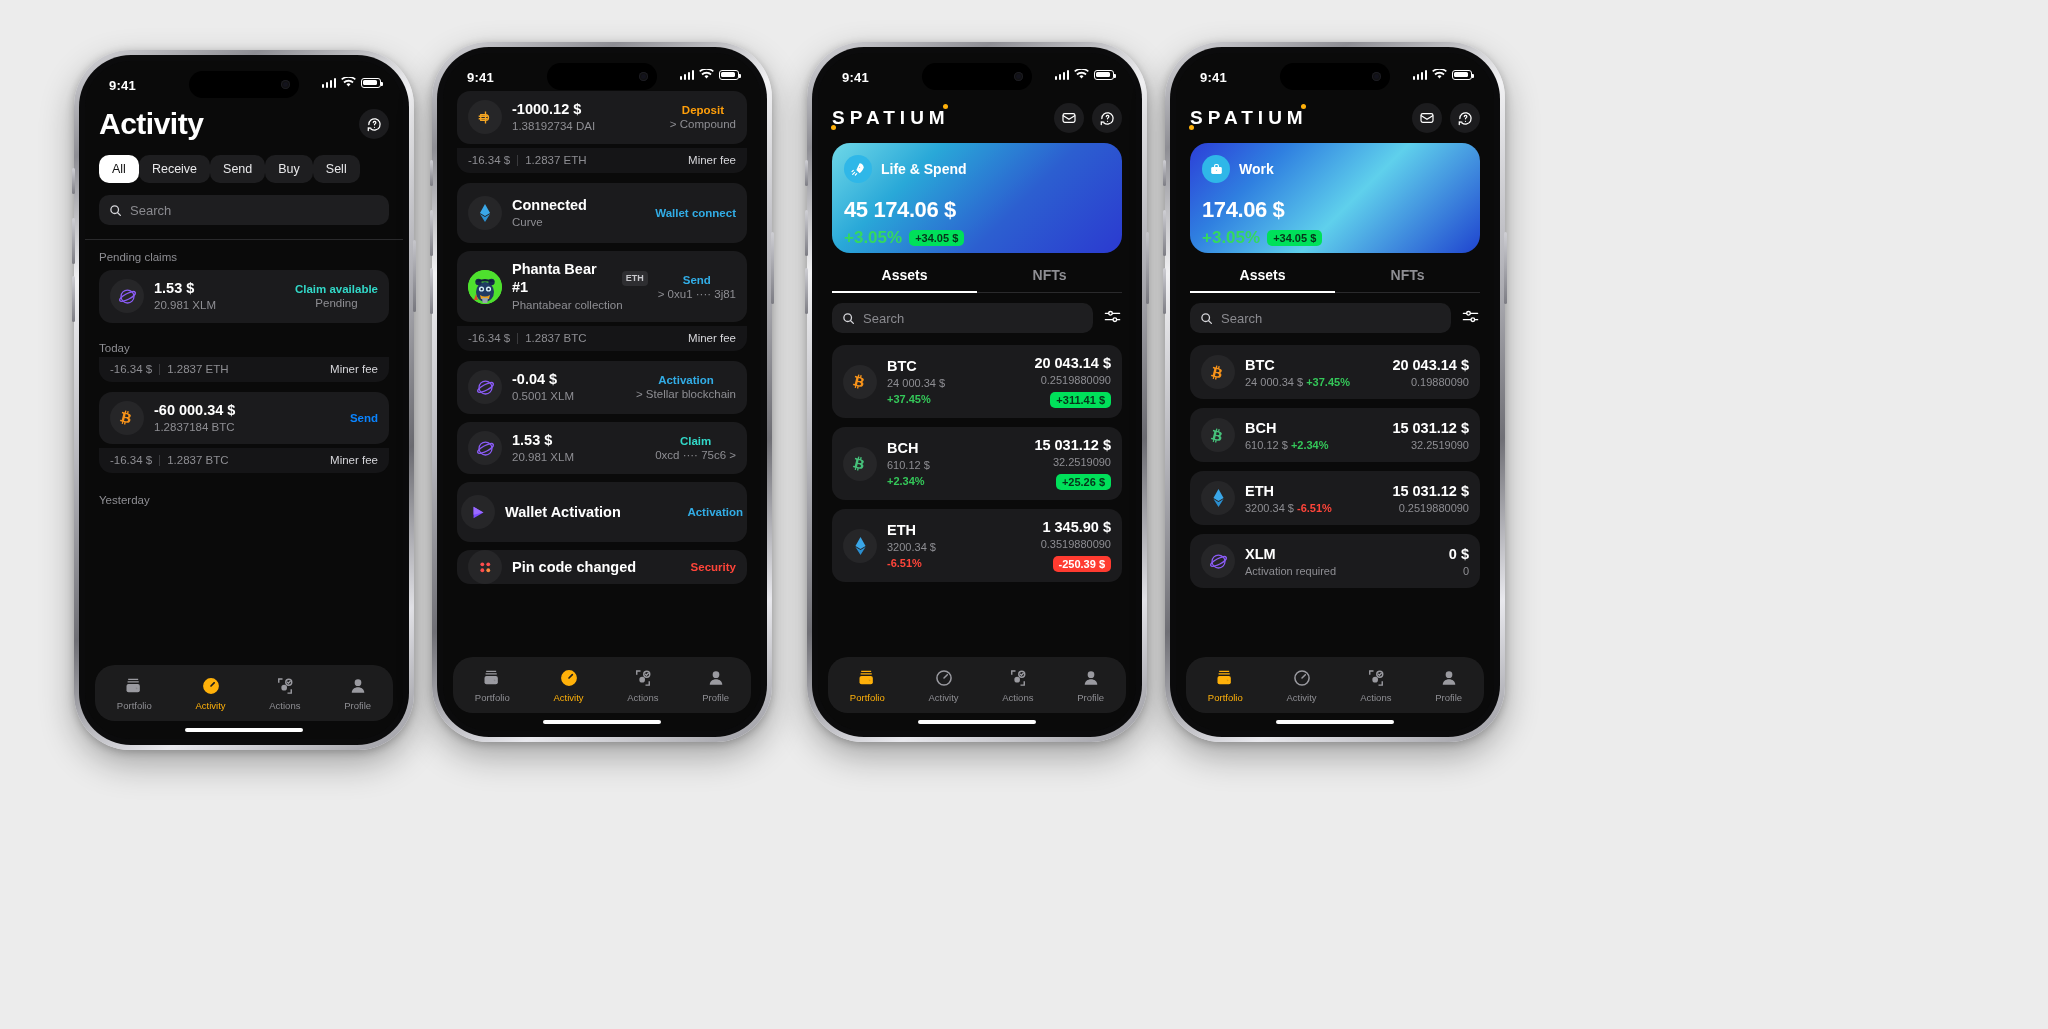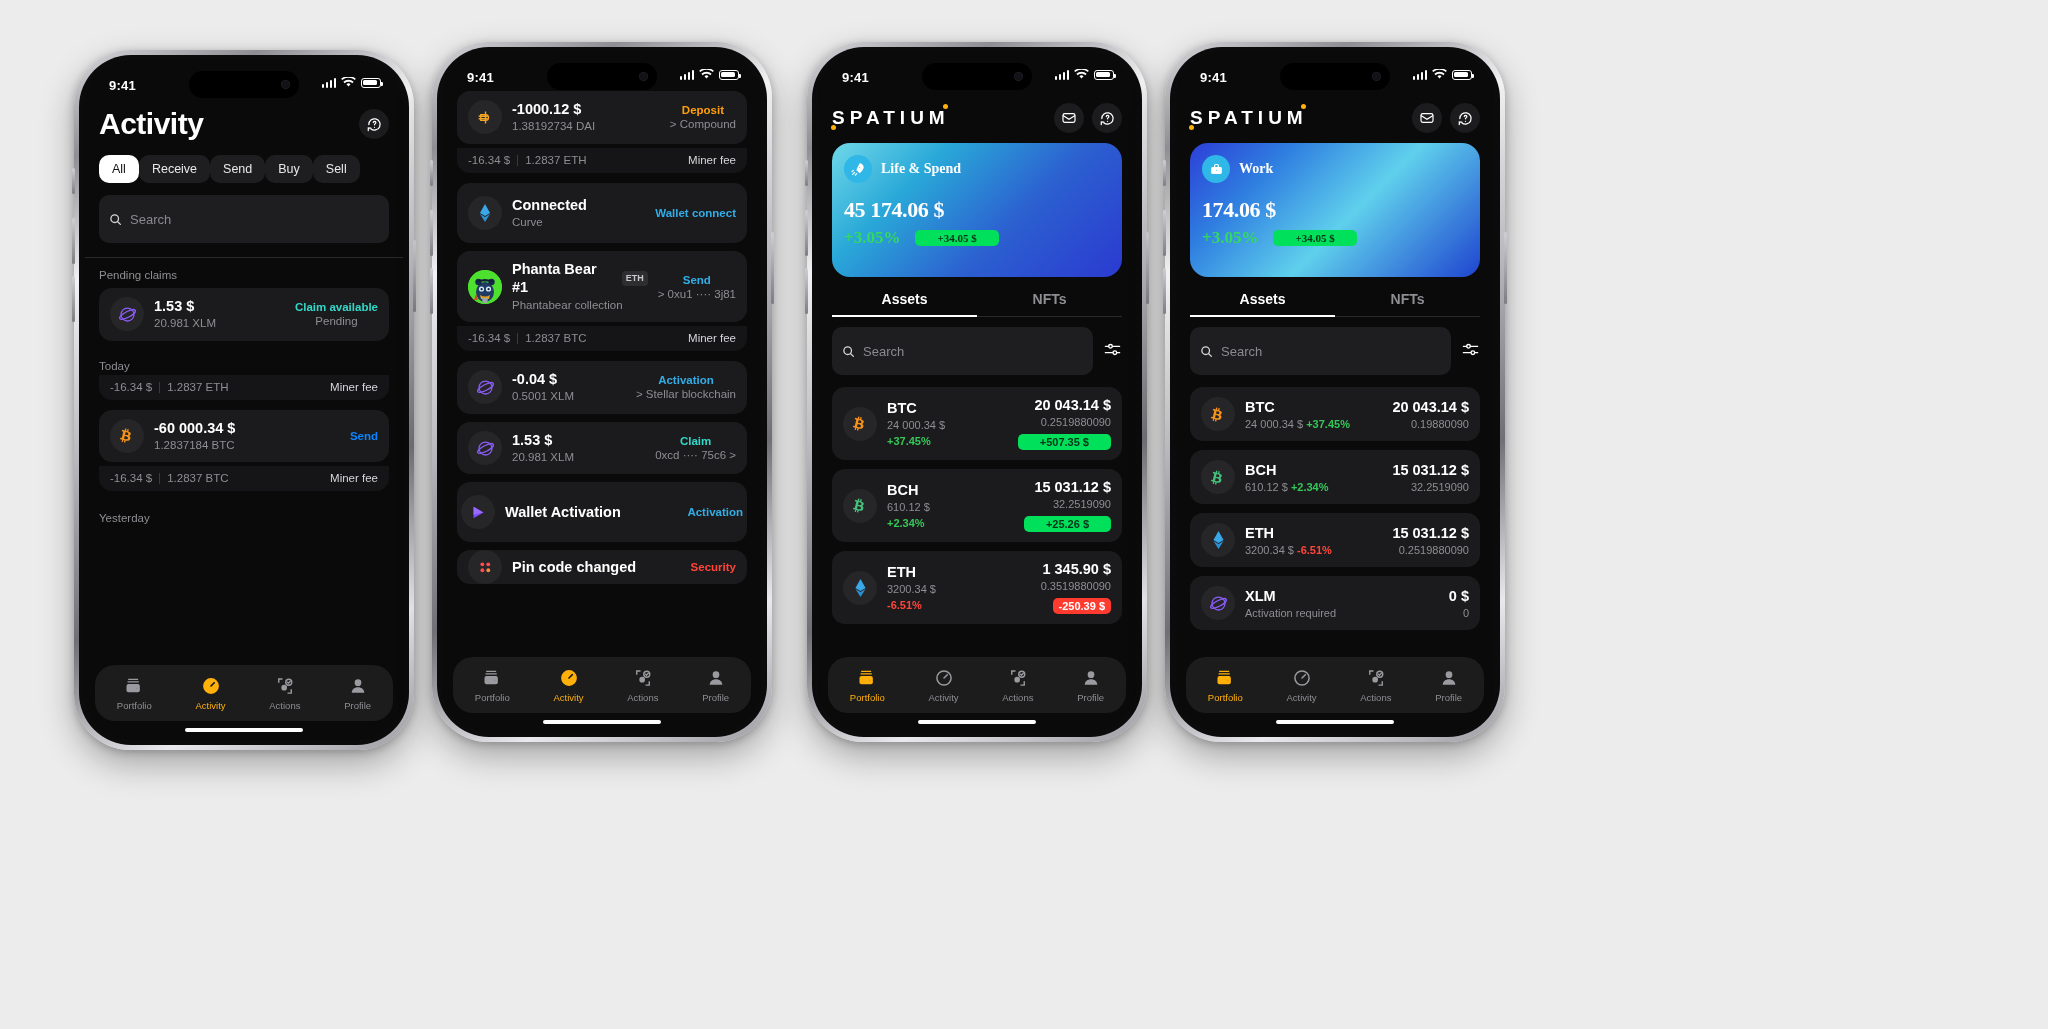--- a/index.html
+++ b/index.html
@@ -87,21 +87,21 @@
   .chips { display:flex; padding: 14px 0 0 14px; overflow:hidden; }
   .chip {
     background:#1e1e20; color:#e8e8ea; border-radius:10px;
     font-size:12.5px; padding:7px 13px; white-space:nowrap; flex:none;
   }
   .chip.active { background:#fff; color:#111; }
 
   
   .searchrow { display:flex; align-items:center; gap:10px; padding: 12px 14px 0 14px; }
   .search {
-    flex:1; height:48px; border-radius:10px; background:#1e1e20;
+    flex:1; height:30px; border-radius:10px; background:#1e1e20;
     display:flex; align-items:center; gap:8px; padding:0 10px;
     font-size:13px; color:#8a8a8f;
   }
   .hr { height:1px; background:#2a2a2c; margin: 14px 0 0 0; }
 
   .sec-label { font-size:11.5px; color:#8e8e93; padding: 11px 14px 7px 14px; }
 
   
   .card { background:#1b1b1d; border-radius:13px; margin: 0 14px 8px 14px; padding:9px 11px; }
   .row { display:flex; align-items:center; gap:10px; }
@@ -118,33 +118,32 @@
     background:#151517; border-radius:0 0 13px 13px; padding: 6px 11px 7px 11px;
   }
   .fee .l { display:flex; align-items:flex-end; gap:7px; }
   .fee .divider { width:1px; height:11px; background:#3a3a3d; }
 
   .c-green{color:#34c759}.c-red{color:#ff453a}.c-blue{color:#0a84ff}
   .c-cyan{color:#32d8c8}.c-orange{color:#ff9f0a}.c-sky{color:#32ade6}
 
   
   .balcard {
-    margin: 10px 14px 0 14px; height:134px; border-radius:18px; position:relative; overflow:hidden;
+    margin: 10px 14px 0 14px; height:110px; border-radius:18px; position:relative; overflow:hidden;
     padding:12px;
-    font-family:Liberation Serif, serif;
   }
   .bal-grad1{background:linear-gradient(135deg,#6fd8e8 0%,#29a8d8 28%,#2c5fd0 62%,#2b3ad0 100%);}
   .bal-grad2{background:linear-gradient(135deg,#2c3fd8 0%,#2f7fe0 25%,#5fd0ec 55%,#1f44cf 100%);}
   .bal-head { display:flex; align-items:center; gap:9px; }
   .bal-ic { width:28px;height:28px;border-radius:50%;background:#2fb7e8;display:flex;align-items:center;justify-content:center;flex:none; }
   .bal-name{ font-size:14px; font-weight:bold; }
   .bal-amt { font-size:22px; font-weight:bold; margin-top:14px; letter-spacing:-.4px; }
   .bal-foot{ display:flex; align-items:center; gap:7px; margin-top:5px; }
   .bal-pct{ font-size:17px; font-weight:bold; color:#34d95f; }
-  .pill-green{ background:#00e05a; color:#06331a; font-size:11px; font-weight:bold; border-radius:5px; padding:2px 22px;margin-left:8px; }
+  .pill-green{ background:#00e05a; color:#06331a; font-size:11px; font-weight:bold; border-radius:5px; padding:2px 6px; }
   .pill-red{ background:#ff3b30; color:#fff; font-size:11px; font-weight:bold; border-radius:5px; padding:2px 6px; }
 
   
   .tabs { display:flex; margin: 14px 14px 0 14px; border-bottom:1px solid #2a2a2c; }
   .tab { flex:1; text-align:center; font-size:14px; font-weight:bold; color:#8e8e93; padding-bottom:8px; }
   .tab.active { color:#fff; border-bottom:2px solid #fff; margin-bottom:-1px; }
 
   
   .asset { background:#1b1b1d; border-radius:13px; margin: 0 14px 9px 14px; padding:10px 11px; display:flex; gap:10px; align-items:center; }
   .a-l{flex:1;min-width:0}
@@ -659,21 +658,21 @@
               </svg>
           </div>
           <div class="a-l">
             <div class="a-name">BTC</div>
             <div class="a-sub">24 000.34 $</div>
             <div class="a-chg c-green">+37.45%</div>
           </div>
           <div class="a-r">
             <div class="a-val">20 043.14 $</div>
             <div class="a-amt">0.2519880090</div>
-            <div class="a-badge"><span class="pill-green">+507.35 $</span></div>
+            <div class="a-badge"><span class="pill-green">+311.41 $</span></div>
           </div>
         </div>
 
         <div class="asset">
           <div class="avatar">
             <svg width="19" height="19" viewBox="0 0 24 24" fill="#46c07a">
                 <path d="M16.2 10.4c.3-1.9-1.2-2.9-3.2-3.6l.6-2.6-1.6-.4-.6 2.5-1.3-.3.6-2.6-1.6-.4-.7 2.6-3.2-.8-.4 1.7s1.2.3 1.1.3c.6.2.7.6.7.9l-1.7 6.9c-.1.2-.3.5-.7.4 0 0-1.1-.3-1.1-.3l-.8 1.8 3 .8-.7 2.6 1.6.4.6-2.6 1.3.3-.6 2.6 1.6.4.7-2.6c2.7.5 4.7.3 5.6-2.1.7-2-.0-3.1-1.4-3.8 1-.2 1.8-.9 2-2.4zm-3.6 5.2c-.5 2-3.9.9-5 .6l.9-3.5c1.1.3 4.6.8 4.1 2.9zm.5-5.3c-.5 1.8-3.3.9-4.2.6l.8-3.2c.9.2 3.9.7 3.4 2.6z"></path>
               </svg>
           </div>
           <div class="a-l">

